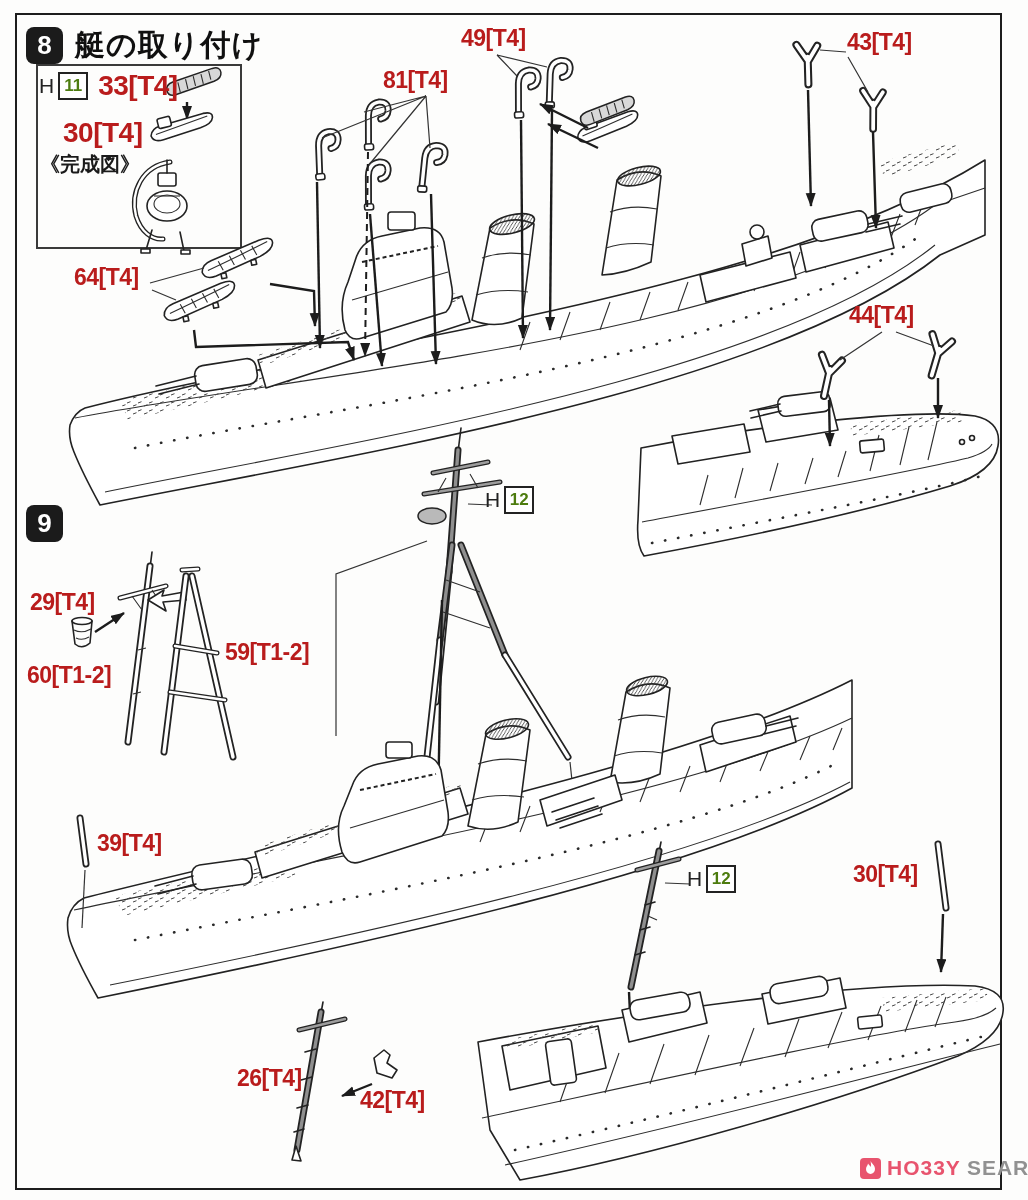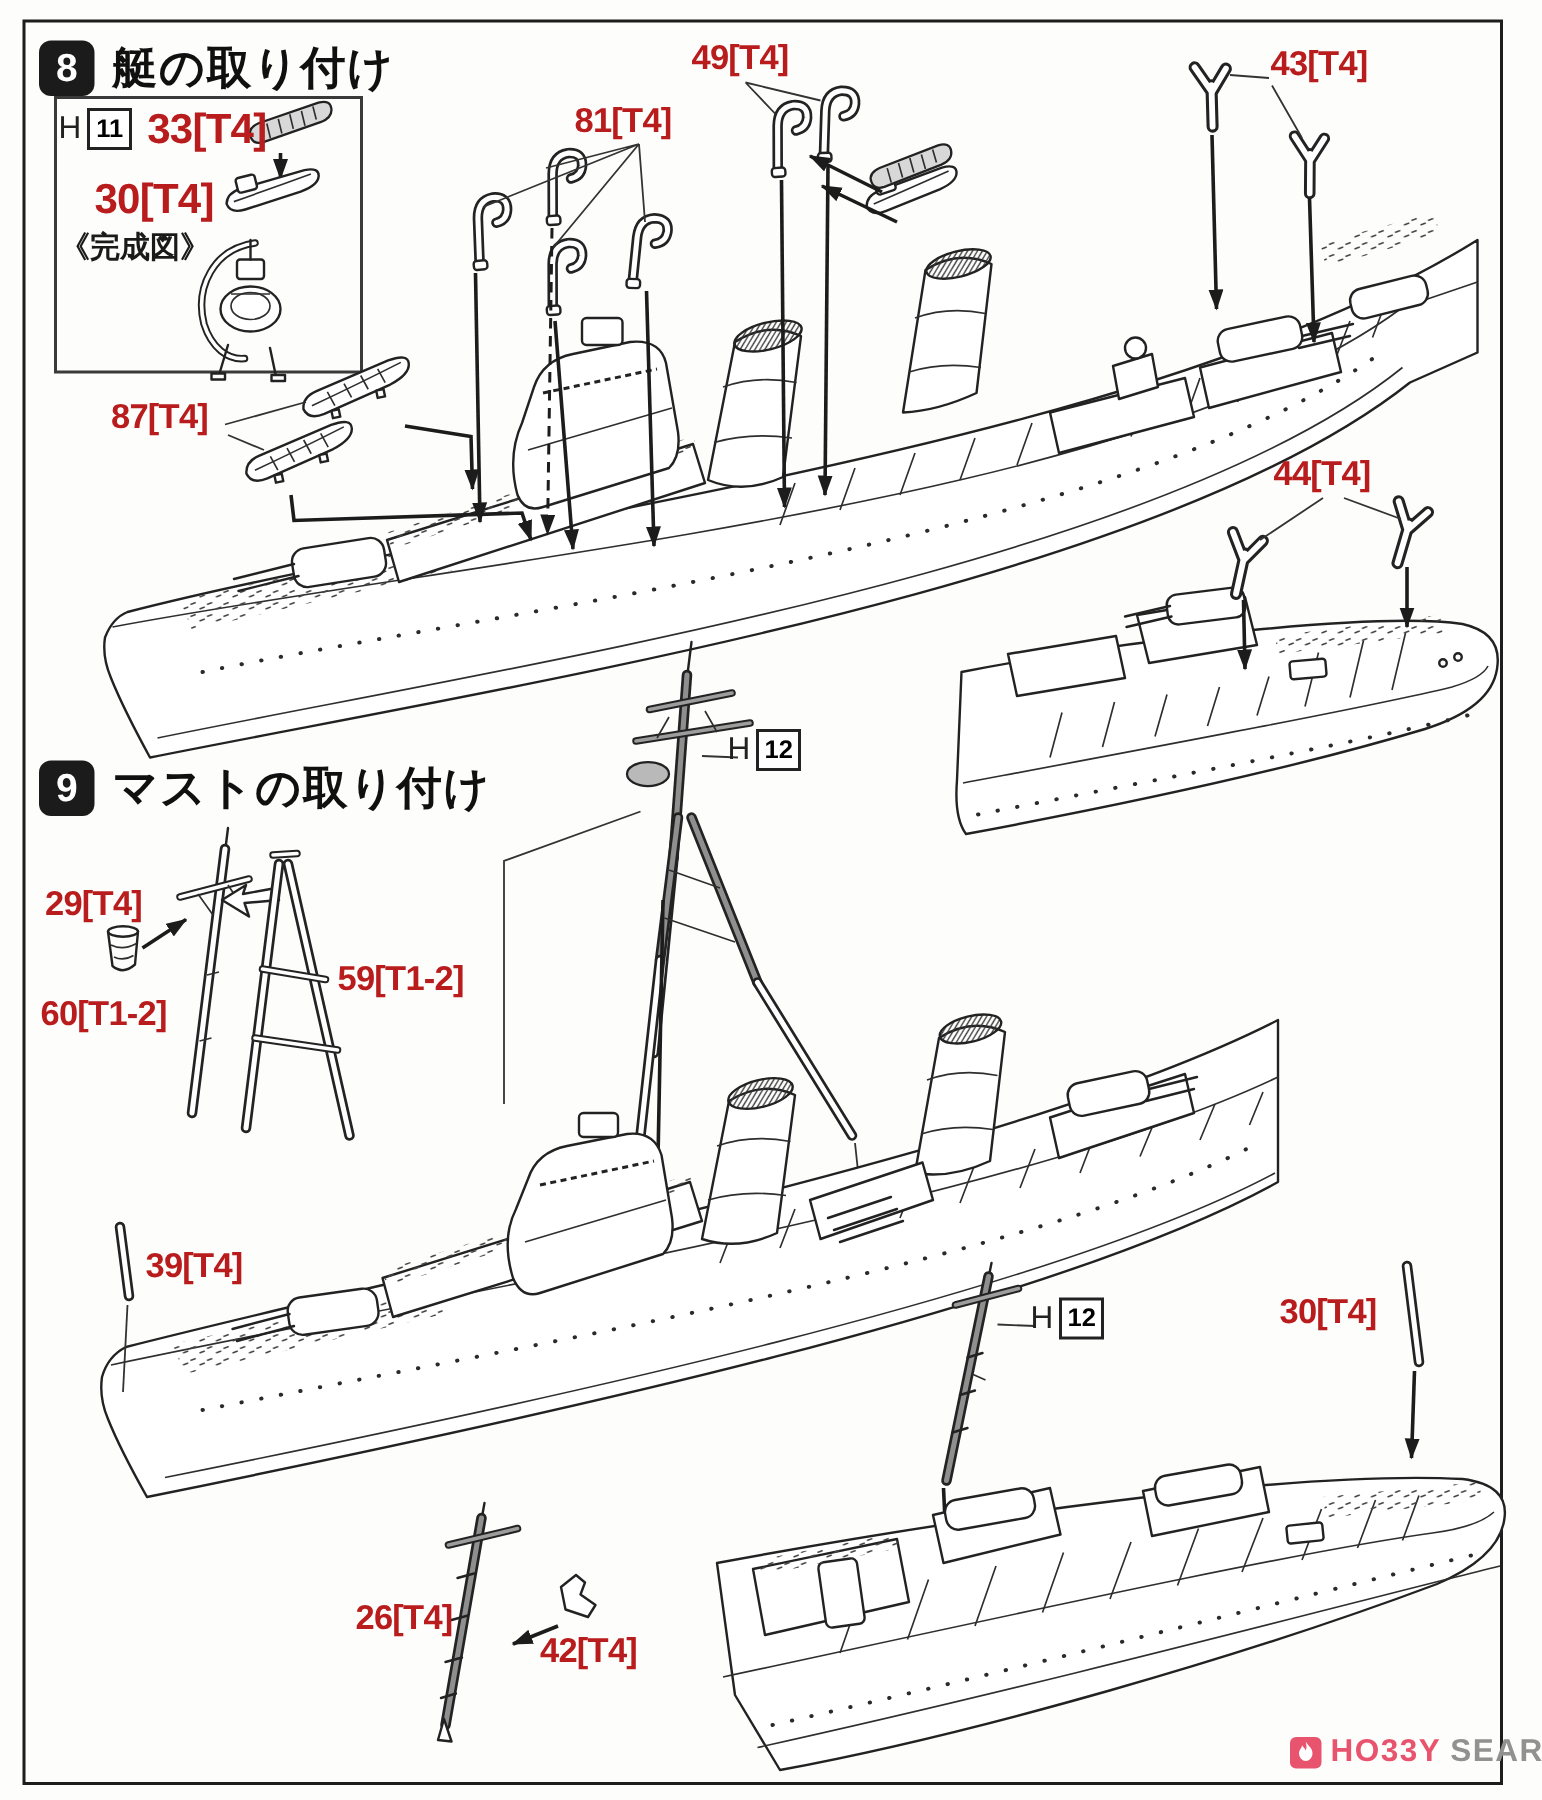--- a/index.html
+++ b/index.html
@@ -11,21 +11,21 @@
   .hdr{position:absolute;display:flex;align-items:center;gap:12px;z-index:4;}
   .badge{width:37px;height:37px;background:#1b1b1b;border-radius:8px;color:#fff;font-size:26px;
          font-weight:700;display:flex;align-items:center;justify-content:center;}
   .hdr .t{font-size:30px;font-weight:700;color:#101010;letter-spacing:1px;}
   .lbl{position:absolute;z-index:4;font-weight:700;font-size:23px;color:#b91c1c;letter-spacing:-0.5px;white-space:nowrap;}
   .big{font-size:28px;}
   .cap{position:absolute;z-index:4;font-size:20px;font-weight:700;color:#1a1a1a;white-space:nowrap;}
   .hcall{position:absolute;z-index:4;display:flex;align-items:center;gap:4px;}
   .hpre{font-size:21px;font-weight:400;color:#222;}
   .hbox{min-width:22px;height:24px;border:2px solid #222;background:#fff;display:flex;align-items:center;
-        justify-content:center;font-size:17px;font-weight:700;color:#000000;padding:0 2px;}
+        justify-content:center;font-size:17px;font-weight:700;color:#4d7c0f;padding:0 2px;}
   .ml6{margin-left:6px;}
   .wm{position:absolute;left:860px;top:1156px;z-index:6;display:flex;align-items:center;gap:6px;}
   .wm .logo{width:21px;height:21px;background:#e8546e;border-radius:4px;display:flex;align-items:center;justify-content:center;}
   .wm .b1{font-size:21px;font-weight:700;color:#e8546e;letter-spacing:1px;}
   .wm .b2{font-size:21px;font-weight:700;color:#919191;letter-spacing:1px;}
   
   .ln{stroke:#222;stroke-width:1.6;fill:none;stroke-linejoin:round;stroke-linecap:round;}
   .lt{stroke:#2e2e2e;stroke-width:1.1;fill:none;stroke-linejoin:round;}
   .fw{fill:#fff;stroke:#222;stroke-width:1.6;stroke-linejoin:round;}
   .thin{stroke:#333;stroke-width:1.2;fill:none;}
@@ -379,29 +379,28 @@
   </div>
 
   <div class="hcall" style="left:39px;top:70px;">
     <span class="hpre">H</span>
     <span class="hbox">11</span>
     <span class="lbl big ml6" style="position:static;">33[T4]</span>
   </div>
   <div class="lbl big" style="left:63px;top:117px;">30[T4]</div>
   <div class="cap" style="left:40px;top:151px;">《完成図》</div>
 
-  <div class="lbl" style="left:74px;top:264px;">87[T4]</div>
+  <div class="lbl" style="left:74px;top:264px;">64[T4]</div>
   <div class="lbl" style="left:383px;top:67px;">81[T4]</div>
   <div class="lbl" style="left:461px;top:25px;">49[T4]</div>
   <div class="lbl" style="left:847px;top:29px;">43[T4]</div>
   <div class="lbl" style="left:849px;top:302px;">44[T4]</div>
 
   <div class="hdr" style="left:26px;top:505px;">
     <div class="badge">9</div>
-    <div class="t">マストの取り付け</div>
   </div>
 
   <div class="hcall" style="left:485px;top:486px;">
     <span class="hpre">H</span>
     <span class="hbox">12</span>
   </div>
 
   <div class="lbl" style="left:30px;top:589px;">29[T4]</div>
   <div class="lbl" style="left:27px;top:662px;">60[T1-2]</div>
   <div class="lbl" style="left:225px;top:639px;">59[T1-2]</div>

